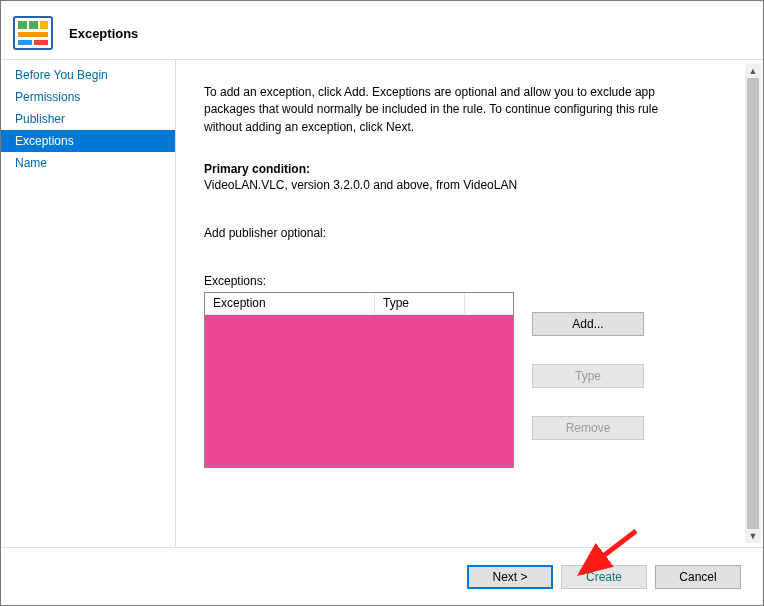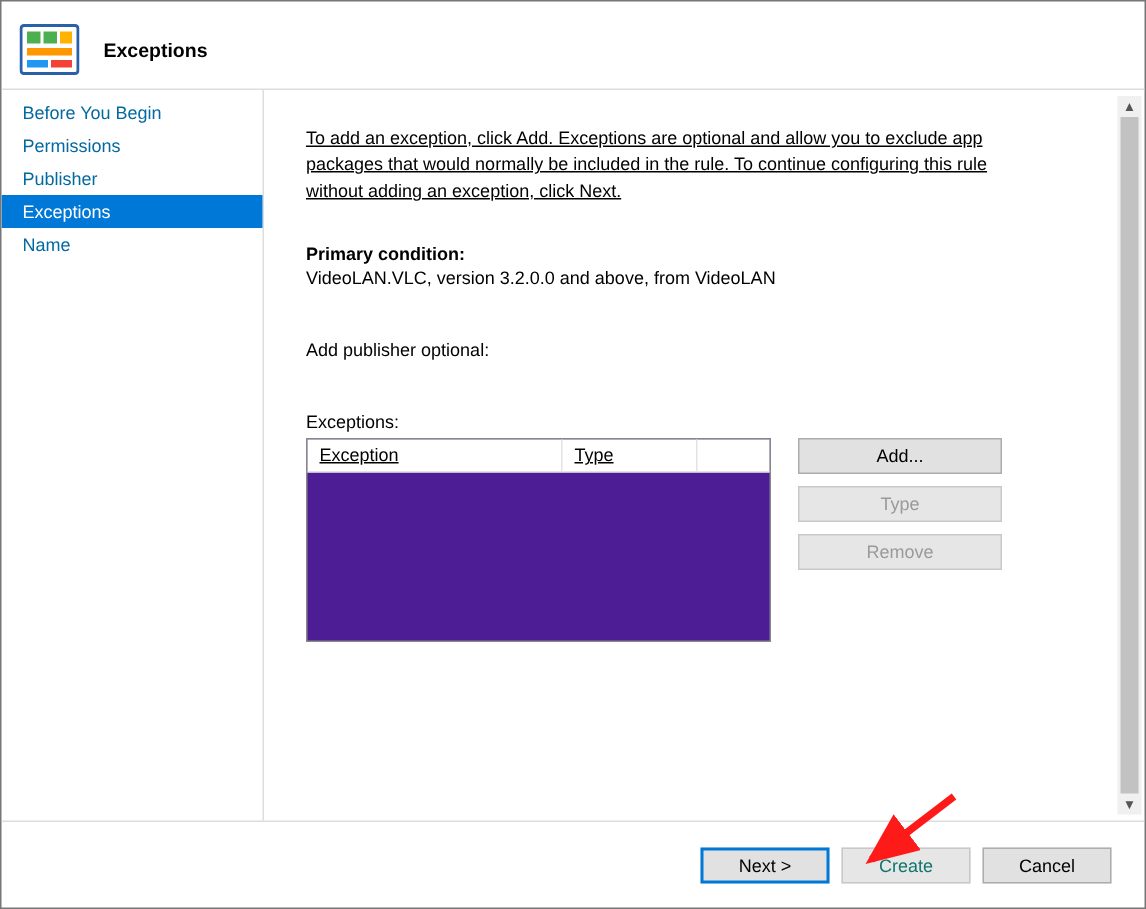--- a/index.html
+++ b/index.html
@@ -69,36 +69,35 @@
     top: 14px; bottom: 14px;
     background: #c2c2c2;
   }
   .scrollbar .arrow {
     position: absolute; left: 0; right: 0; height: 14px;
     display:flex; align-items:center; justify-content:center;
     font-size: 9px; color:#555; cursor:pointer;
   }
   .scrollbar .arrow.up { top:0; }
   .scrollbar .arrow.down { bottom:0; }
-  .desc { line-height: 1.45; margin-bottom: 26px; max-width: 480px; text-decoration: underline; }
+  .desc { line-height: 1.45; margin-bottom: 26px; max-width: 480px; }
   .primary-label { margin-bottom: 2px; font-weight: bold; }
   .primary-value { margin-bottom: 34px; }
   .sublabel { margin-bottom: 34px; }
   .exceptions-label { margin-bottom: 4px; }
   .row {
     display: flex;
     align-items: flex-start;
     gap: 18px;
   }
   .listview {
     width: 310px;
-    height: 136px;
+    height: 176px;
     border: 1px solid #888;
-    background: #4c1d95;
-    text-decoration: underline;
+    background: #ec4899;
   }
   .listview .cols {
     display: flex;
     height: 22px;
     border-bottom: 1px solid #e3e3e3;
     background: #fff;
   }
   .listview .col {
     padding: 3px 8px;
     font-size: 12px;
@@ -107,26 +106,27 @@
   }
   .listview .col.c1 { width: 170px; }
   .listview .col.c2 { width: 90px; }
   .listview .col.c3 { flex:1; border-right:none; }
   .btn-col {
     display: flex;
     flex-direction: column;
     gap: 8px;
   }
   button.win {
-    width: 136px;
+    width: 112px;
     height: 24px;
     font: inherit;
     background: #e1e1e1;
     border: 1px solid #adadad;
     cursor: pointer;
+    margin-top: 20px;
   }
   button.win:disabled {
     background: #e6e6e6;
     border-color: #c8c8c8;
     color: #9a9a9a;
     cursor: default;
   }
   .footer {
     height: 58px;
     border-top: 1px solid #ddd;

